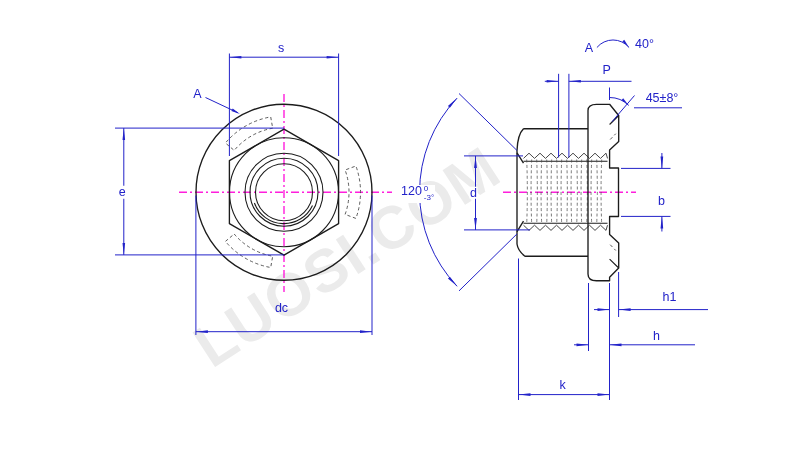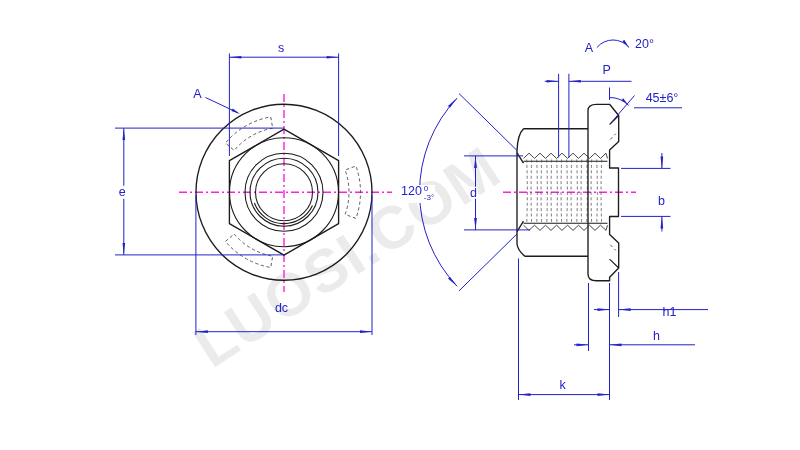--- a/index.html
+++ b/index.html
@@ -130,26 +130,26 @@
       <polygon class="dim-fill" points="628.7,105.4 621.5,99.9 623.2,98.2"></polygon>
       </g>
     </g>
   </svg>
 
   <span class="dim-label" style="left:281px;top:48.0px">s</span>
   <span class="dim-label" style="left:197.5px;top:93.5px">A</span>
   <span class="dim-label onln" style="left:122.3px;top:192.3px">e</span>
   <span class="dim-label" style="left:281.5px;top:308px">dc</span>
   <span class="dim-label" style="left:588.8px;top:47.6px">A</span>
-  <span class="dim-label" style="left:644.5px;top:44.0px">20°</span>
+  <span class="dim-label" style="left:644.5px;top:44.0px">40°</span>
   <span class="dim-label" style="left:606.7px;top:70.3px">P</span>
-  <span class="dim-label" style="left:662px;top:98.0px">45±6°</span>
+  <span class="dim-label" style="left:662px;top:98.0px">45±8°</span>
   <span class="dim-label onln" style="left:473.5px;top:192.6px">d</span>
   <span class="dim-label" style="left:661.5px;top:200.8px">b</span>
-  <span class="dim-label" style="left:669.5px;top:312px">h1</span>
+  <span class="dim-label" style="left:669.5px;top:297px">h1</span>
   <span class="dim-label" style="left:656.5px;top:336.3px">h</span>
   <span class="dim-label" style="left:562.5px;top:385.3px">k</span>
   <div id="label-cone">
     <span class="big">120</span>
     <span class="tol">
       <span>0</span>
       <span>-3°</span>
     </span>
   </div>
 </div>

